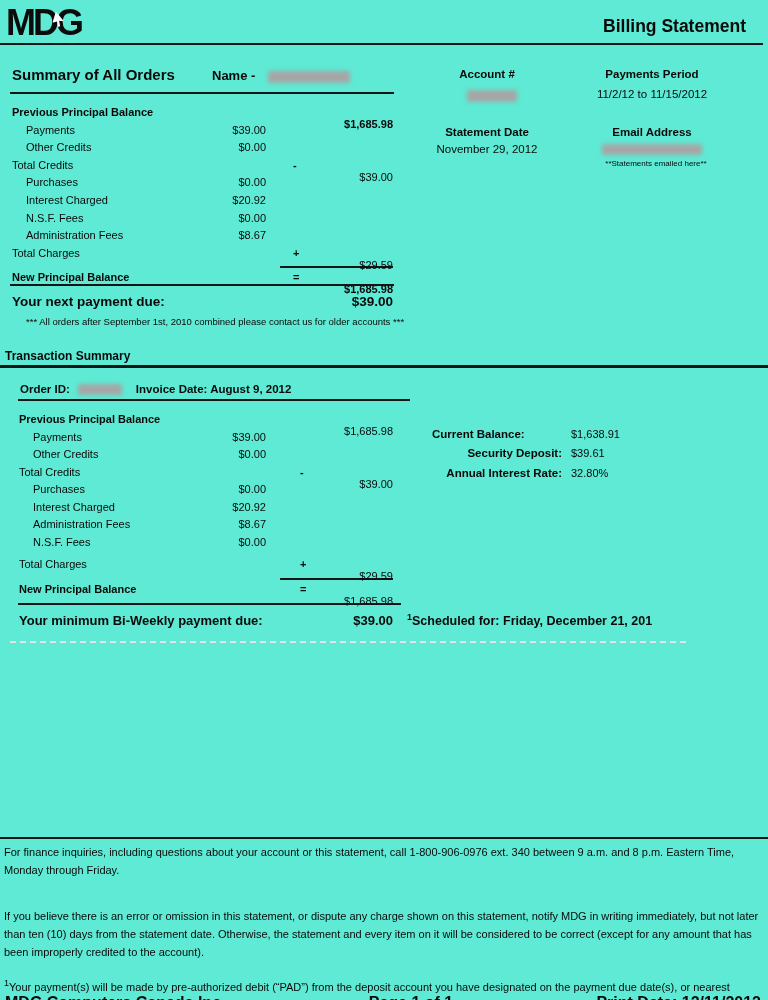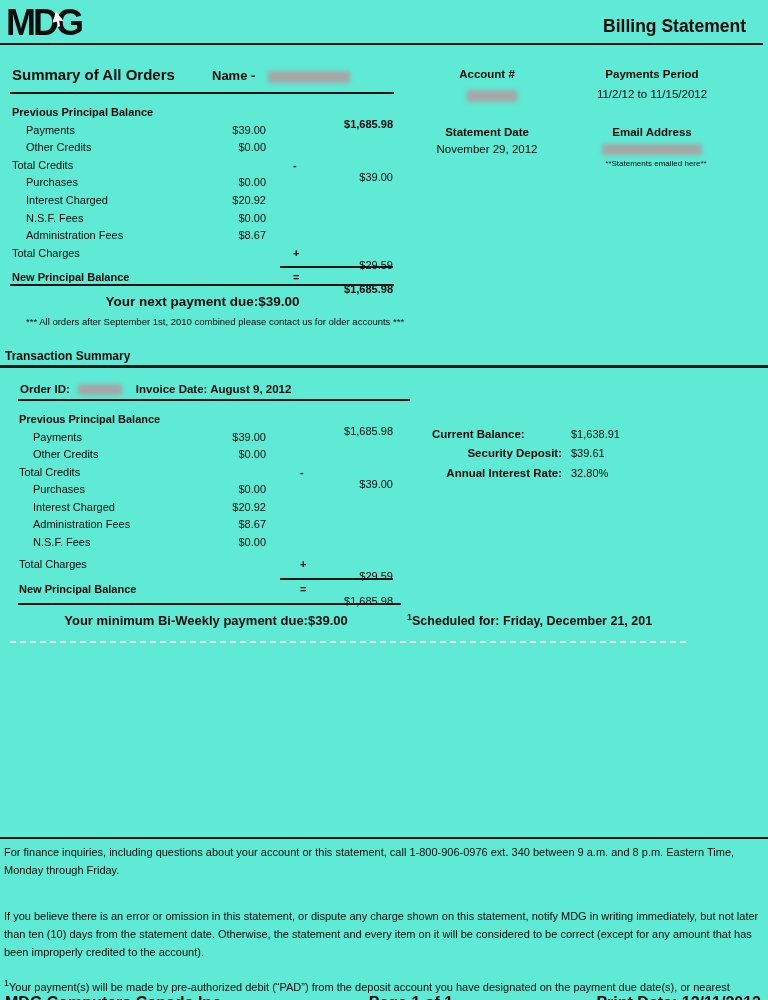--- a/index.html
+++ b/index.html
@@ -34,21 +34,21 @@
   .trow .mid{position:absolute;top:0;text-align:right;}
   #summary-table .mid{left:150px;width:104px;}
   #txn-table .mid{left:143px;width:104px;}
   .trow .op{position:absolute;left:281px;top:0;font-weight:bold;}
   .trow .rgt{position:absolute;right:0;top:0;width:116px;text-align:right;margin-top:12px;}
   .trow .rgt.rb{font-weight:bold;}
   .trow.gap{margin-top:5px;}
   .sumline{margin:2px 0 3px auto;width:113px;border-top:2px solid #151515;height:0;}
 
   
-  .due-row{position:absolute;display:flex;justify-content:center;font-weight:bold;}
+  .due-row{position:absolute;display:flex;justify-content:space-between;font-weight:bold;}
   #summary-due{left:12px;top:294px;width:381px;font-size:13.5px;}
   #txn-due{left:19px;top:613px;width:374px;font-size:13px;}
   .note{position:absolute;left:26px;top:316px;font-size:9.5px;}
   .scheduled{position:absolute;left:407px;top:612px;font-size:12.5px;font-weight:bold;white-space:nowrap;}
   .scheduled sup,.fp sup{font-size:9px;}
 
   
   .ai-label{position:absolute;text-align:center;font-size:11.5px;font-weight:bold;}
   .ai-value{position:absolute;text-align:center;font-size:11.5px;}
   .ai-note{position:absolute;text-align:center;font-size:8px;}

